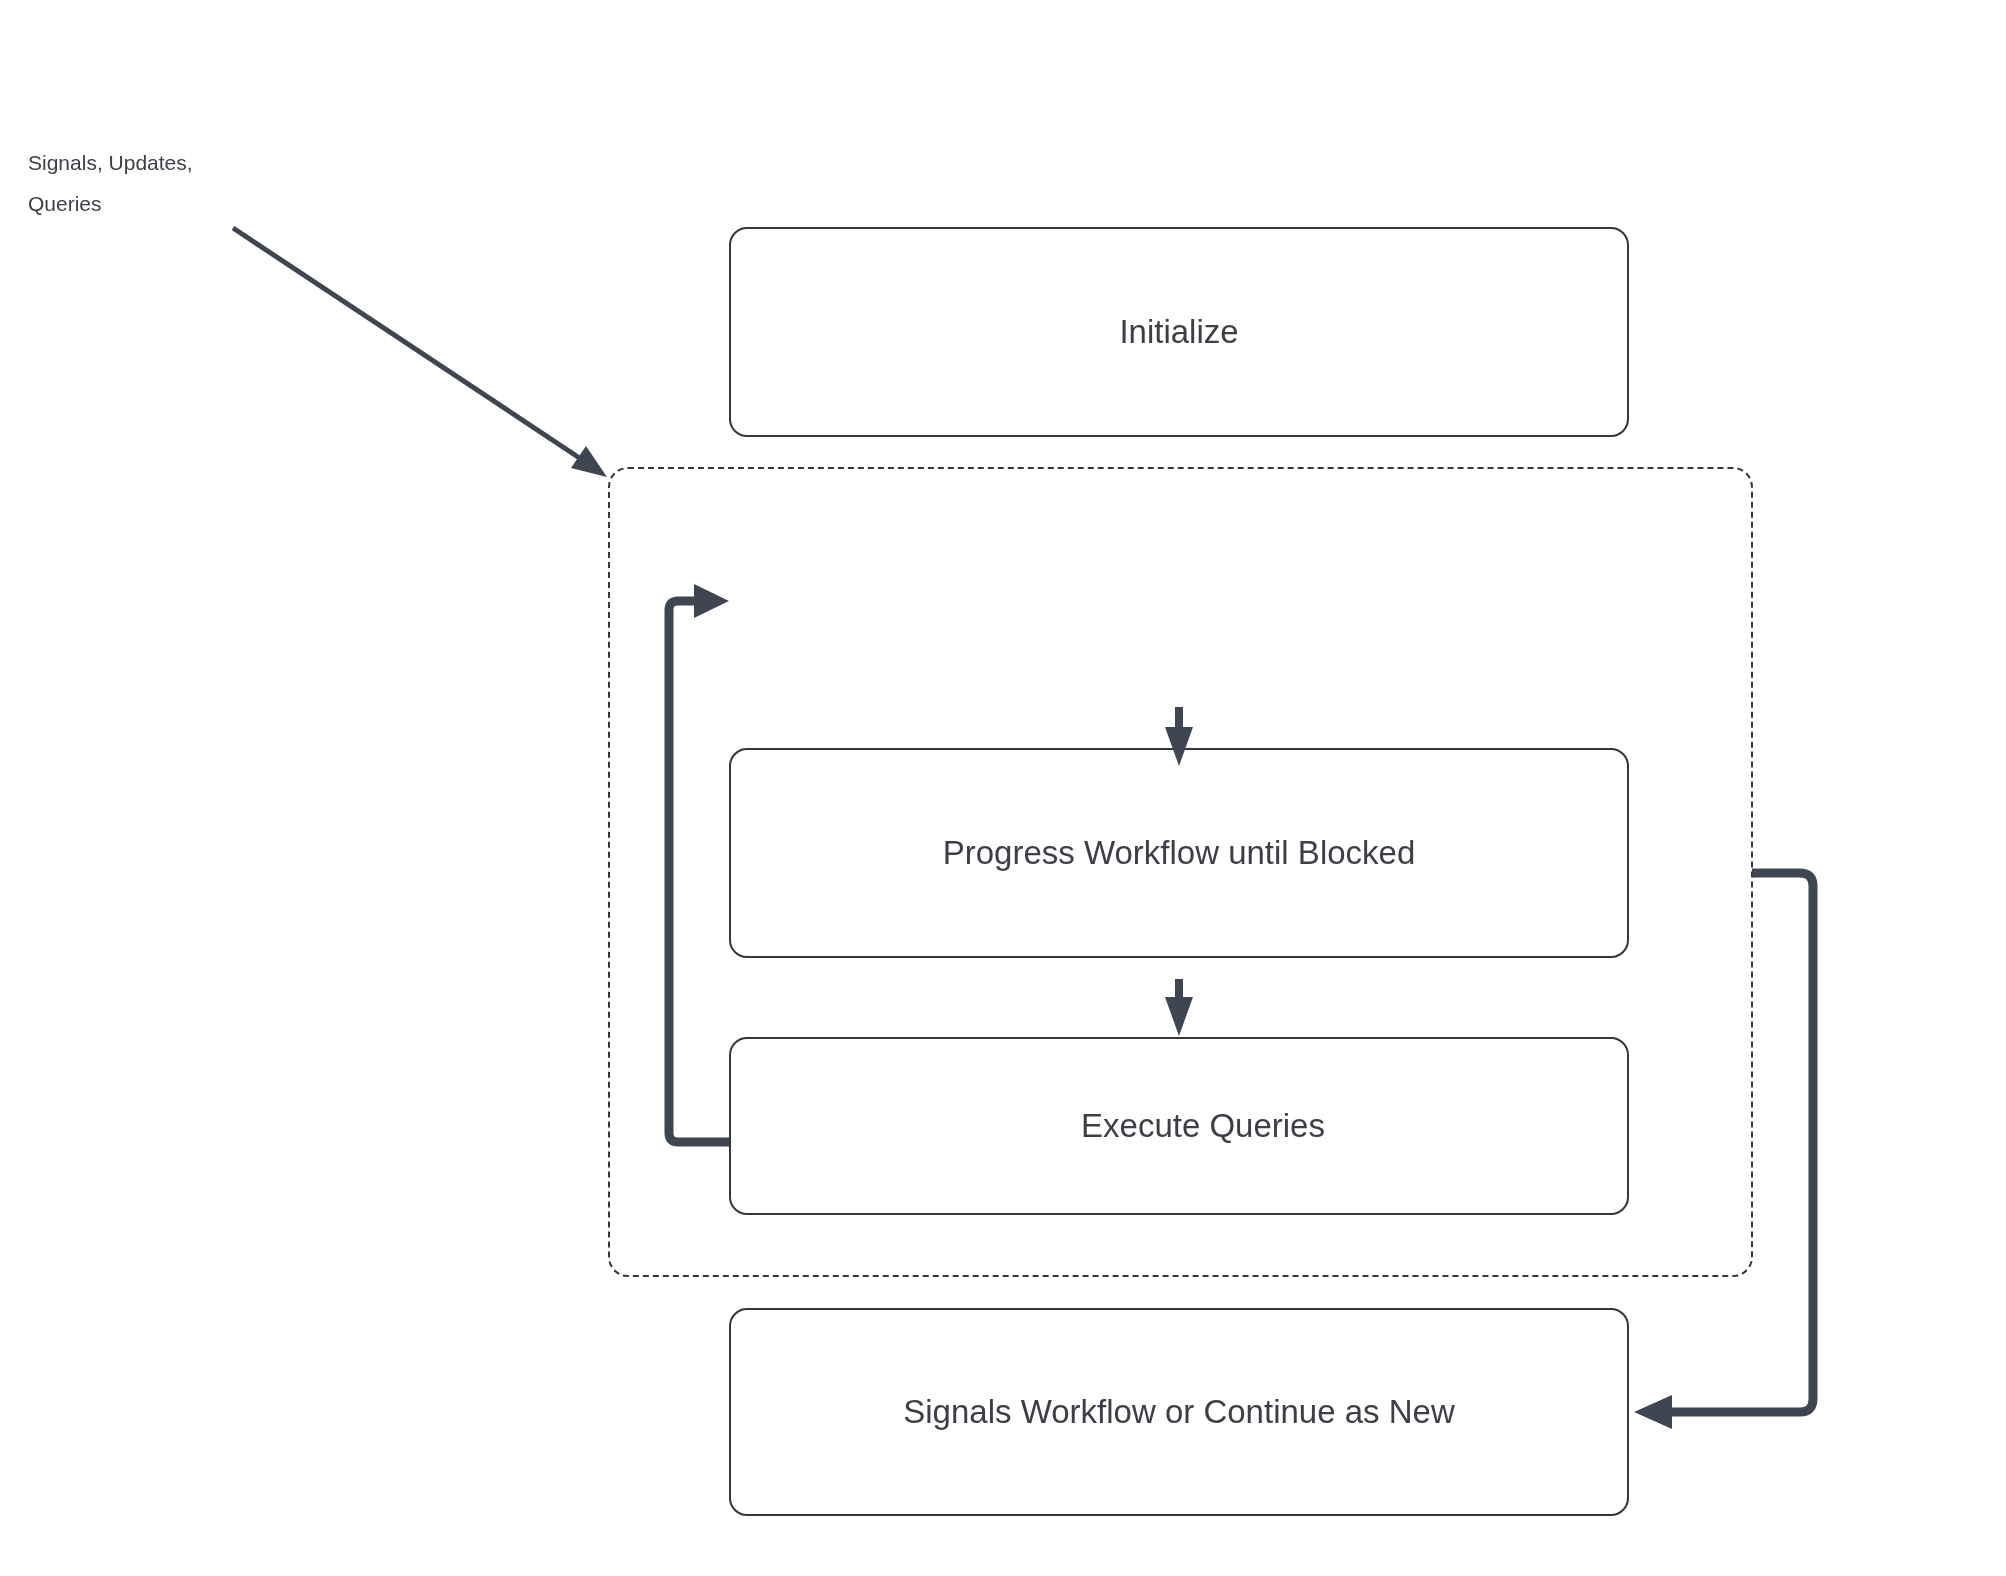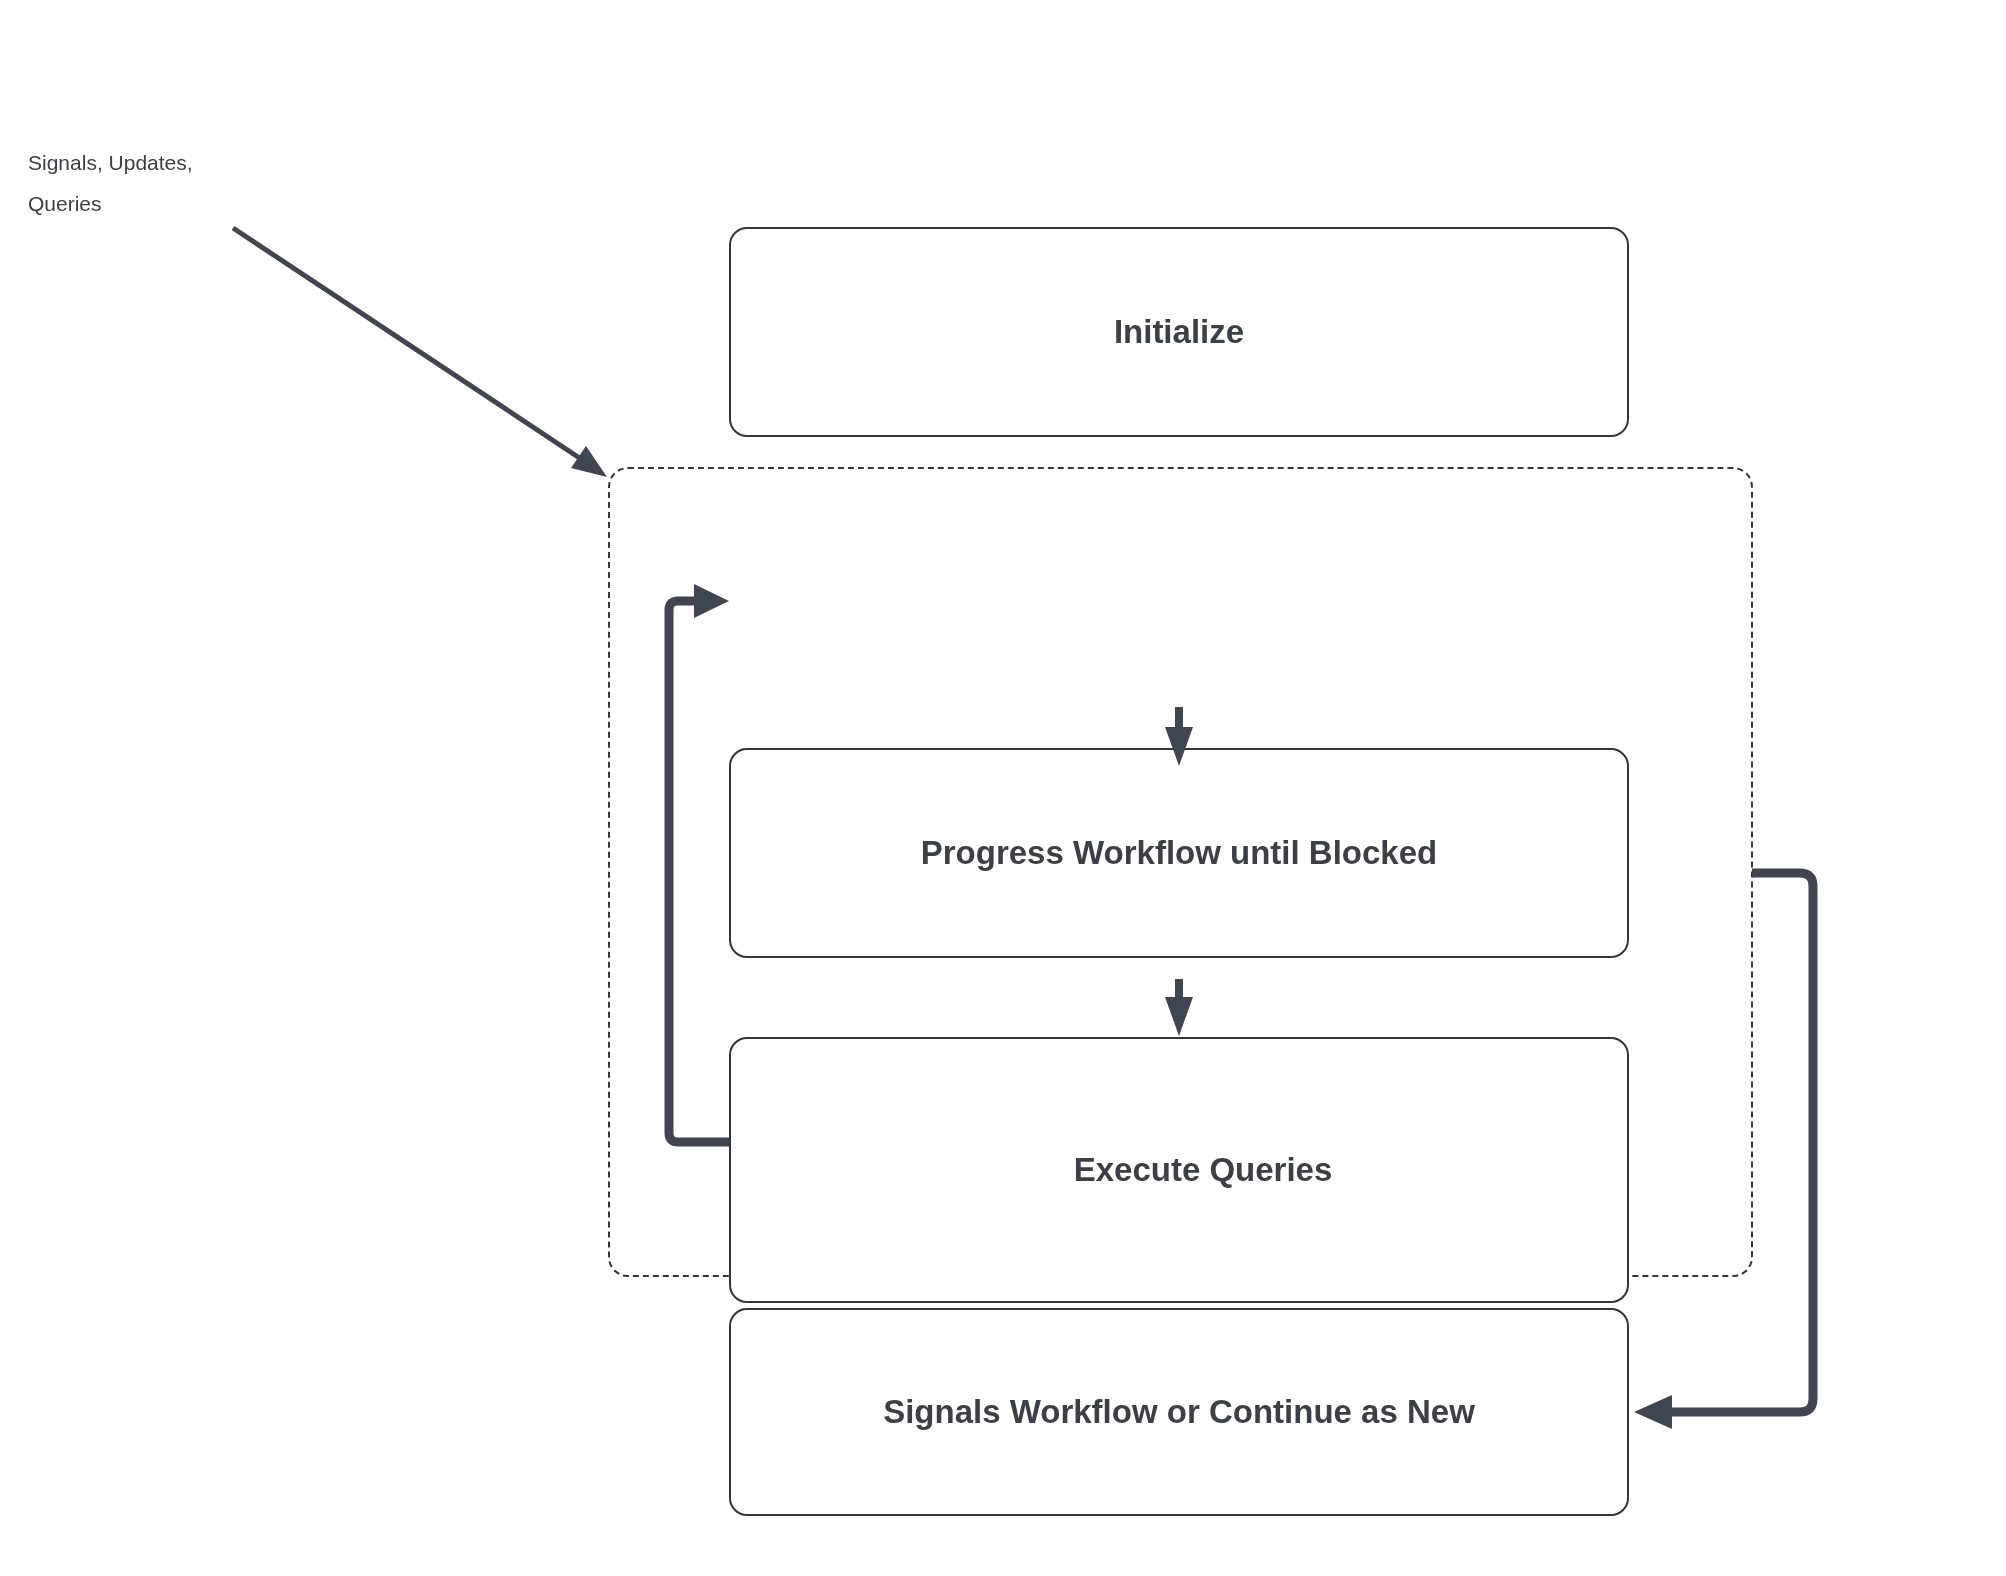--- a/index.html
+++ b/index.html
@@ -43,26 +43,25 @@
     box-sizing: border-box;
     background: #ffffff;
     border: 2px solid #33363a;
     border-radius: 18px;
     display: flex;
     align-items: center;
     justify-content: center;
     text-align: right;
     font-size: 33px;
     color: #3c3f46;
-    font-weight: bold;
   }
   .node-initialize      { top: 227px;  height: 210px; }
   .node-signals         { top: 497px;  height: 209px; }
   .node-workflow        { top: 748px;  height: 210px; }
-  .node-execute         { top: 1037px; height: 266px; padding-left: 48px; }
+  .node-execute         { top: 1037px; height: 178px; padding-left: 48px; }
   .node-complete        { top: 1308px; height: 208px; }
   .loop-container {
     position: absolute;
     left: 608px;
     top: 467px;
     width: 1145px;
     height: 810px;
     box-sizing: border-box;
     border: 2px dashed #33363a;
     border-radius: 20px;

